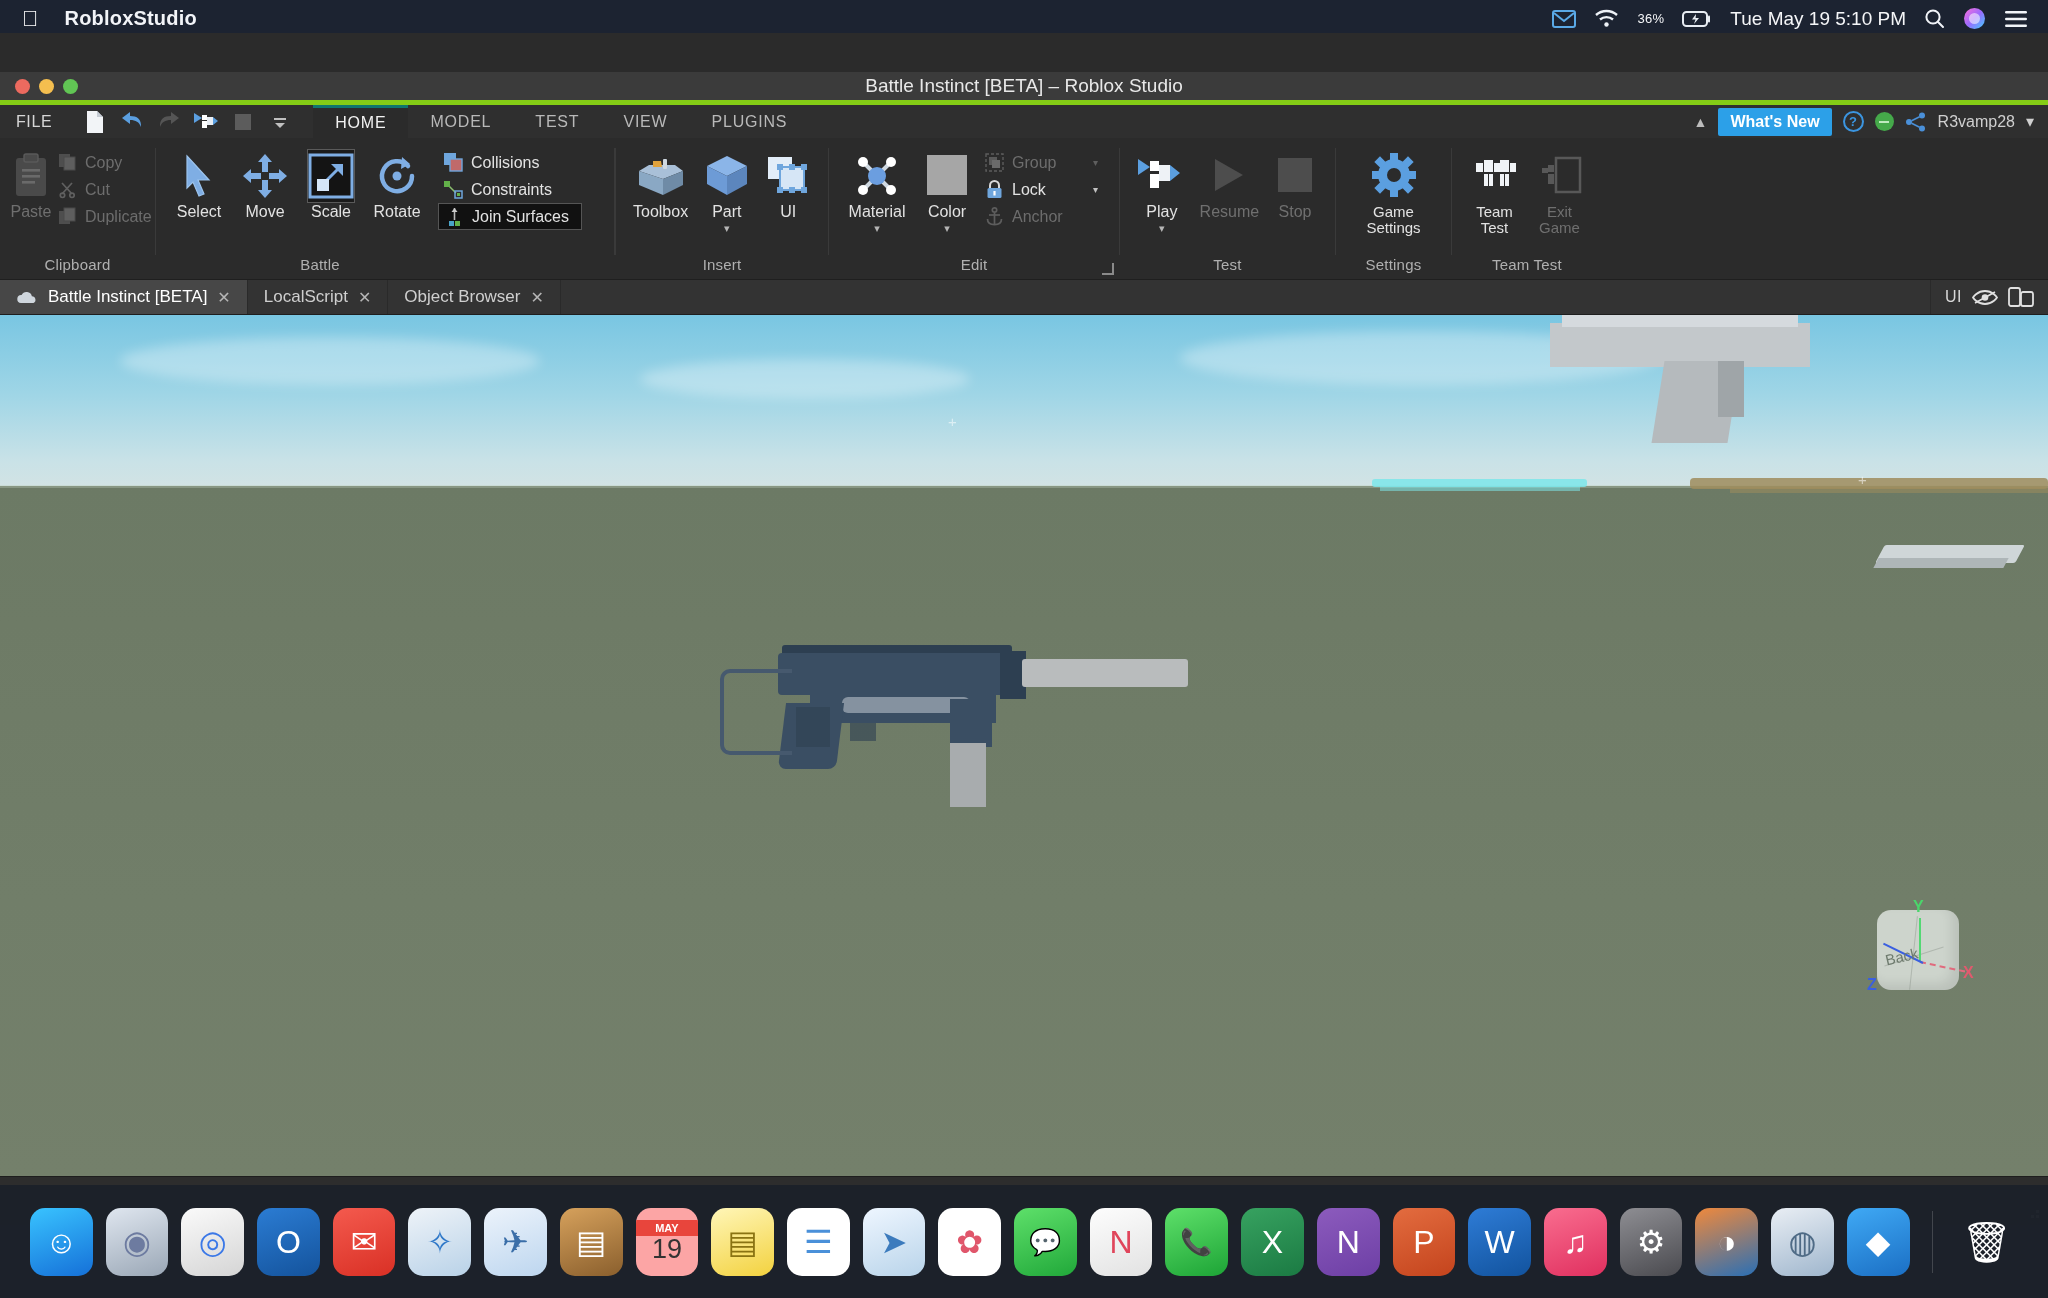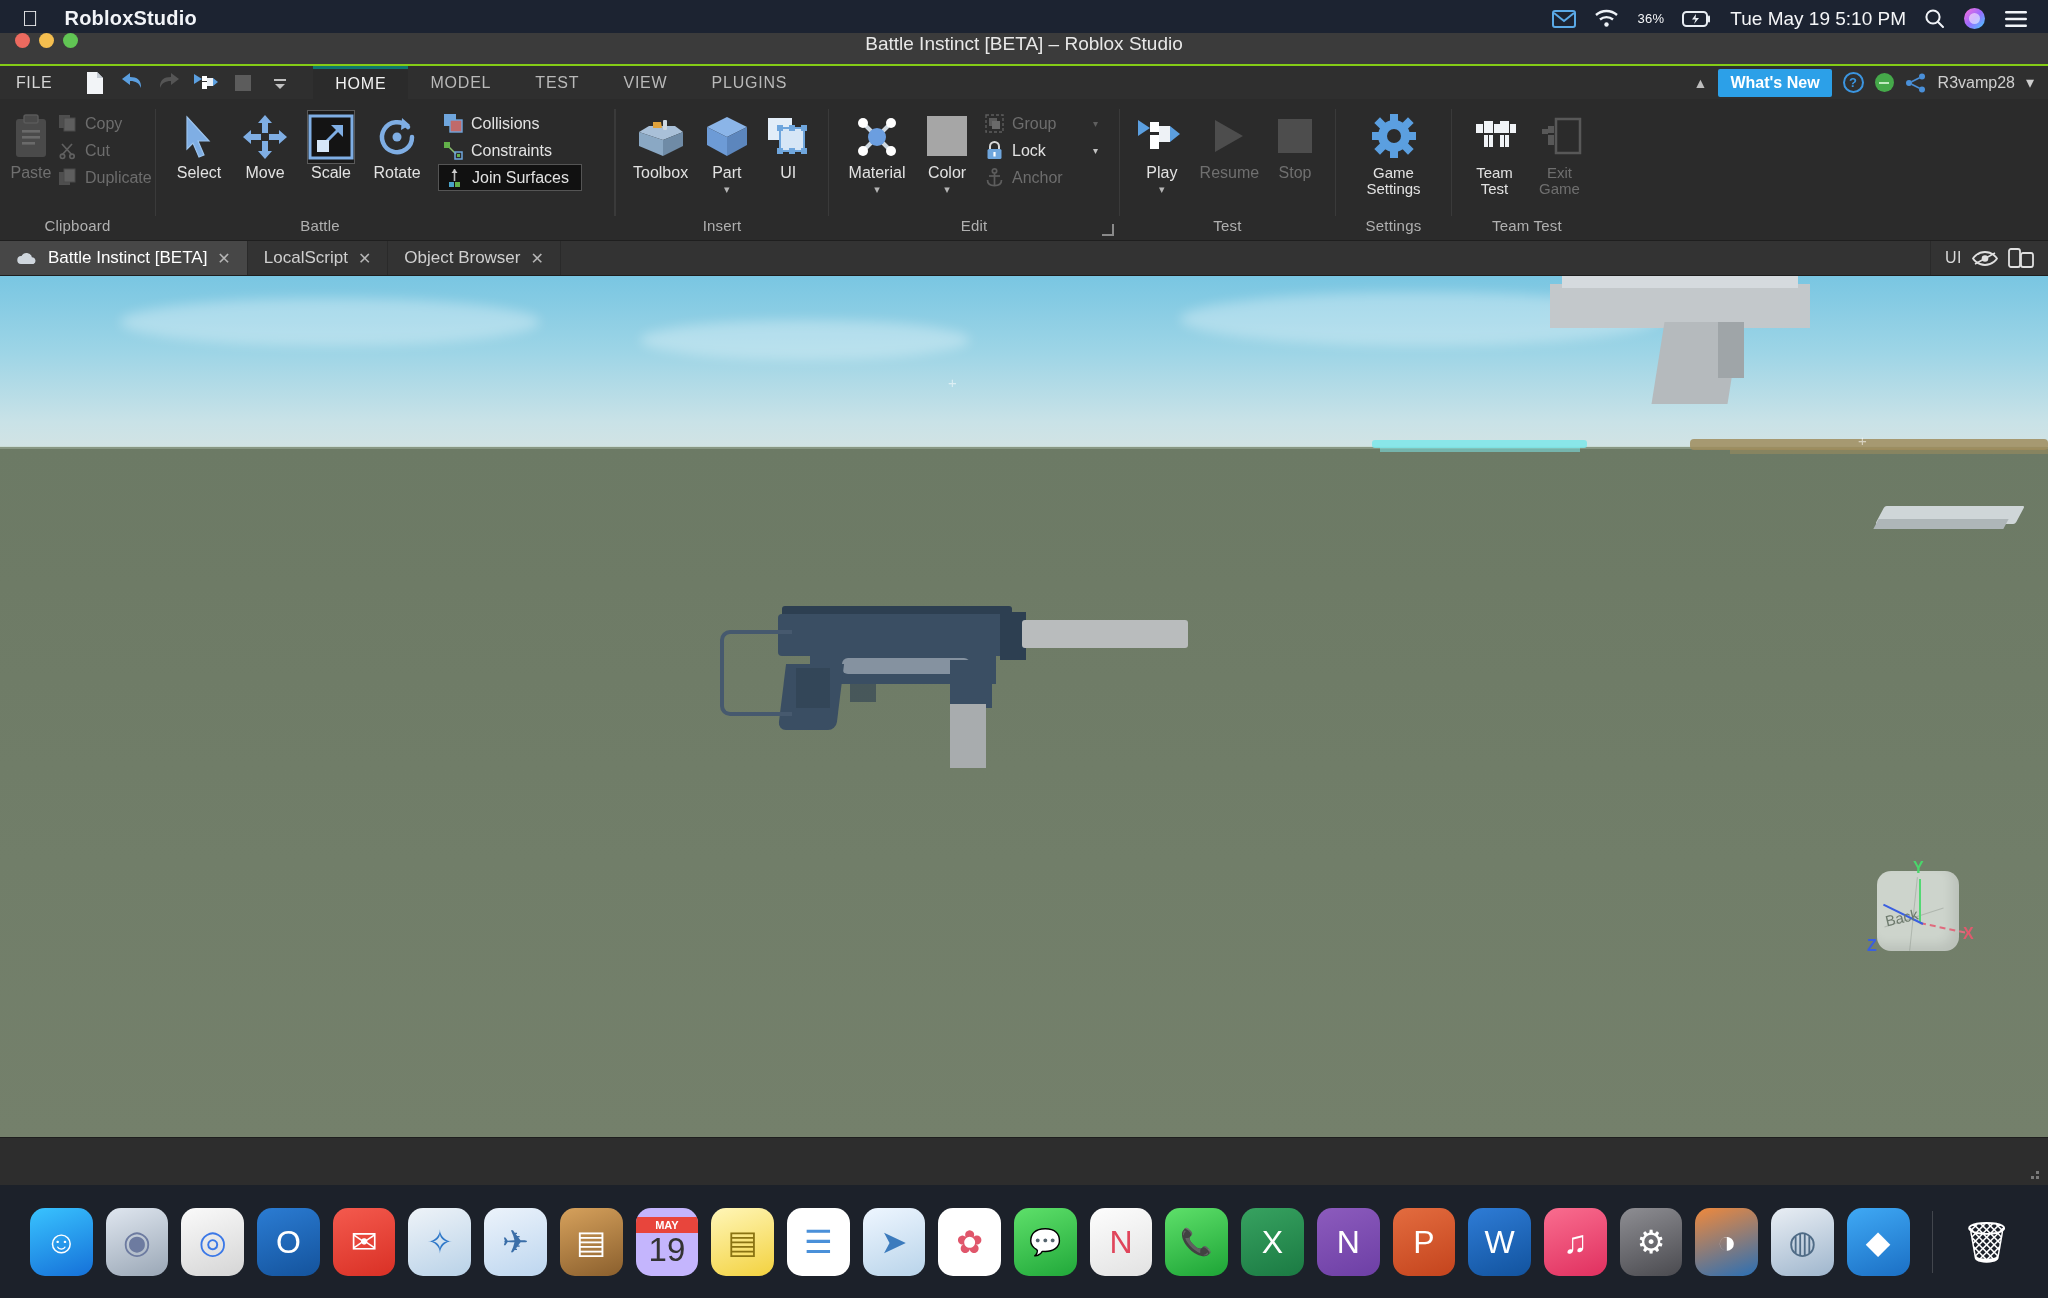--- a/index.html
+++ b/index.html
@@ -32,22 +32,23 @@
   .mb-text { font-size: 19px; color: #f5f6f8; }
   .battery-pct { font-size: 13px; letter-spacing: .3px; }
 
   
   .rbx-window {
     position: absolute; top: 33px; left: 0; width: 2048px; height: 1152px;
     background: #2b2b2b;
   }
   .titlebar {
     position: relative; height: 33px; background: #3b3b3b;
-    display: flex; align-items: flex-start;
-    border-bottom: 2px solid #84cc16;
+    display: flex; align-items: center;
+    border-bottom: 5px solid #84cc16;
+    margin-top: 39px;
   }
   .traffic { display: flex; gap: 9px; padding-left: 15px; }
   .tl { width: 15px; height: 15px; border-radius: 50%; }
   .tl.red { background: #ec6a5f; }
   .tl.yellow { background: #f4be4f; }
   .tl.green { background: #61c554; }
   .win-title {
     position: absolute; left: 0; right: 0; text-align: center;
     font-size: 19px; color: #e8e8e8;
   }
@@ -845,23 +846,23 @@
       </div>
     <div class="dockapp" style="background:linear-gradient(160deg,#eef3f8,#b9d2e8); color:#2f78c8">
         <span class="glyph">✧</span>
       </div>
     <div class="dockapp" style="background:linear-gradient(160deg,#ecf3fb,#bdd6ef); color:#3a6ea8">
         <span class="glyph">✈</span>
       </div>
     <div class="dockapp" style="background:linear-gradient(160deg,#d6a15c,#8a5f2d)">
         <span class="glyph">▤</span>
       </div>
-    <div class="dockapp" style="background:#c4b5fd; color:#333; flex-direction:column">
+    <div class="dockapp" style="background:#fca5a5; color:#333; flex-direction:column">
       <span style="display:block;width:100%;text-align:center;background:#e8453c;color:#fff;font-size:11px;font-weight:bold;padding:2px 0">MAY</span>
-      <span class="glyph" style="font-size:33px;color:#333">19</span>
+      <span class="glyph" style="font-size:27px;color:#333">19</span>
     </div>
     <div class="dockapp" style="background:linear-gradient(160deg,#fff6b8,#f3d23f); color:#8a7312">
         <span class="glyph">▤</span>
       </div>
     <div class="dockapp" style="background:#ffffff; color:#4a90d9">
         <span class="glyph">☰</span>
       </div>
     <div class="dockapp" style="background:linear-gradient(160deg,#eef6ff,#b9d4ea); color:#3c7bbd">
         <span class="glyph">➤</span>
       </div>

